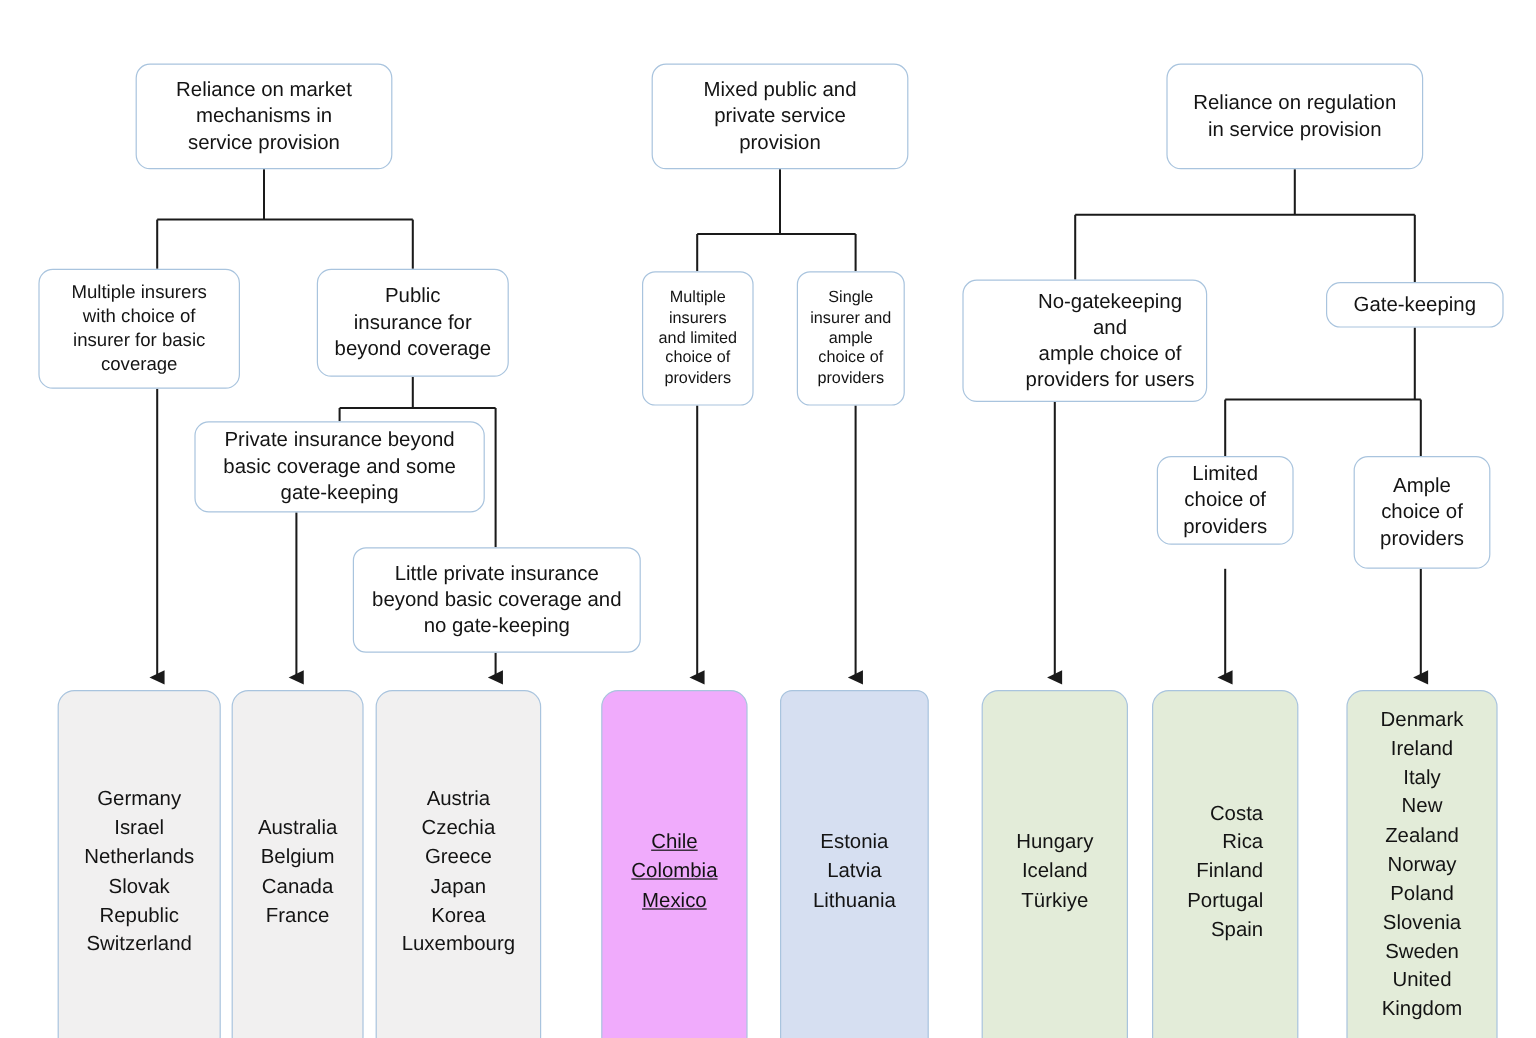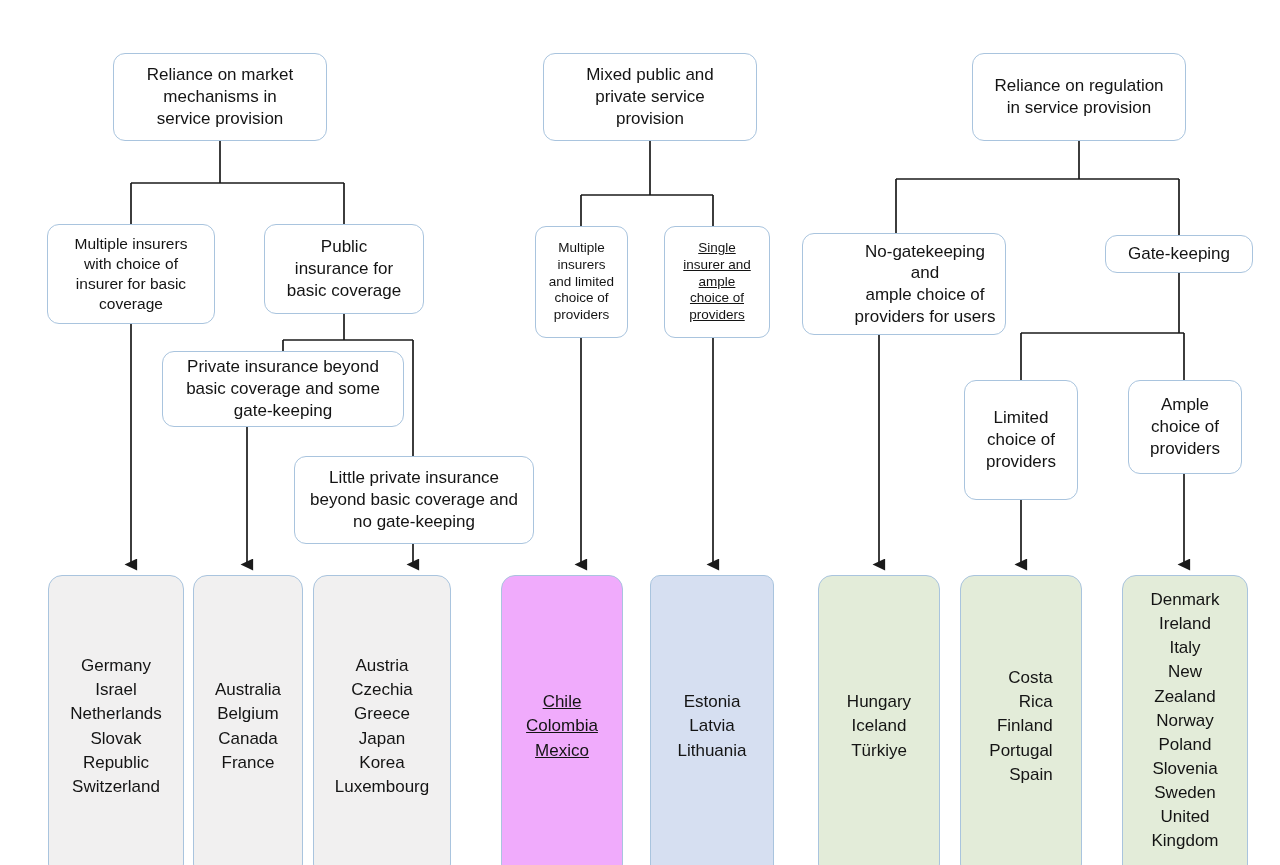--- a/index.html
+++ b/index.html
@@ -118,63 +118,63 @@
       <path d="M879,295 L879,524" marker-end="url(#arrow)"></path>
       <path d="M1021,434 L1021,524" marker-end="url(#arrow)"></path>
       <path d="M1184,434 L1184,524" marker-end="url(#arrow)"></path>
     </g>
   </svg>
 
   <div class="node" style="left:113px; top:13px; width:214px; height:88px;">Reliance on market
 mechanisms in
 service provision</div>
 
-  <div class="node" style="left:47px; top:184px; width:168px; height:100px; font-size:15.5px;">Multiple insurers
+  <div class="node" style="left:32px; top:184px; width:168px; height:100px; font-size:15.5px;">Multiple insurers
 with choice of
 insurer for basic
 coverage</div>
 
   <div class="node" style="left:264px; top:184px; width:160px; height:90px;">Public
 insurance for
-basic coverage</div>
+beyond coverage</div>
 
   <div class="node" style="left:162px; top:311px; width:242px; height:76px;">Private insurance beyond
 basic coverage and some
 gate-keeping</div>
 
-  <div class="node" style="left:294px; top:416px; width:240px; height:88px;">Little private insurance
+  <div class="node" style="left:294px; top:416px; width:240px; height:88px;border-radius:11px;">Little private insurance
 beyond basic coverage and
 no gate-keeping</div>
 
   <div class="node" style="left:543px; top:13px; width:214px; height:88px;">Mixed public and
 private service
 provision</div>
 
   <div class="node small" style="left:535px; top:186px; width:93px; height:112px;">Multiple
 insurers
 and limited
 choice of
 providers</div>
 
-  <div class="node small" style="left:664px; top:186px; width:106px; height:112px;text-decoration:underline;">Single
+  <div class="node small" style="left:664px; top:186px; width:90px; height:112px;">Single
 insurer and
 ample
 choice of
 providers</div>
 
   <div class="node" style="left:972px; top:13px; width:214px; height:88px;">Reliance on regulation
 in service provision</div>
 
   <div class="node" style="left:802px; top:193px; width:204px; height:102px;padding-left:48px;">No-gatekeeping and
 ample choice of
 providers for users</div>
 
   <div class="node" style="left:1105px; top:195px; width:148px; height:38px;">Gate-keeping</div>
 
-  <div class="node" style="left:964px; top:340px; width:114px; height:120px;">Limited
+  <div class="node" style="left:964px; top:340px; width:114px; height:74px;">Limited
 choice of
 providers</div>
 
   <div class="node" style="left:1128px; top:340px; width:114px; height:94px;">Ample
 choice of
 providers</div>
 
   <div class="leaf fill-gray" style="left:48px; top:535px; width:136px; height:303px;">Germany
 Israel
 Netherlands

